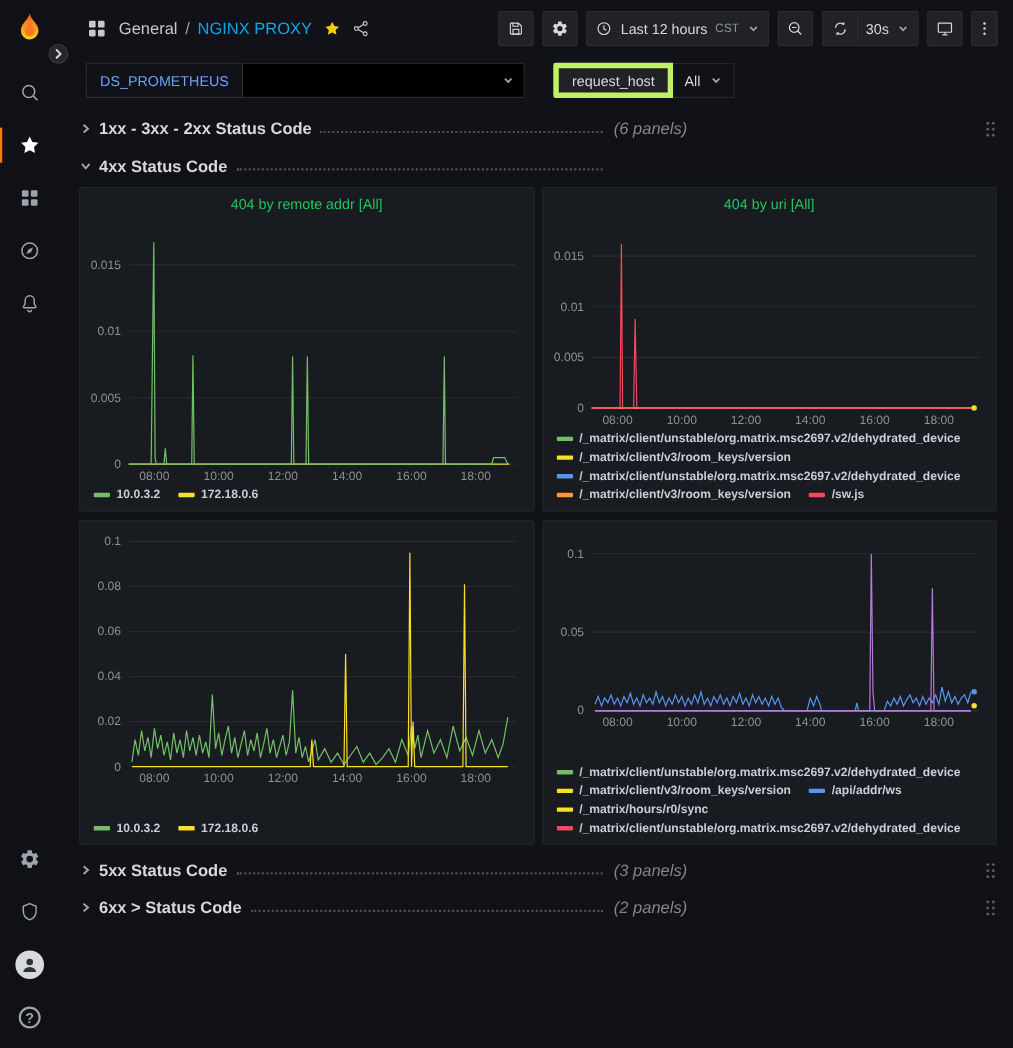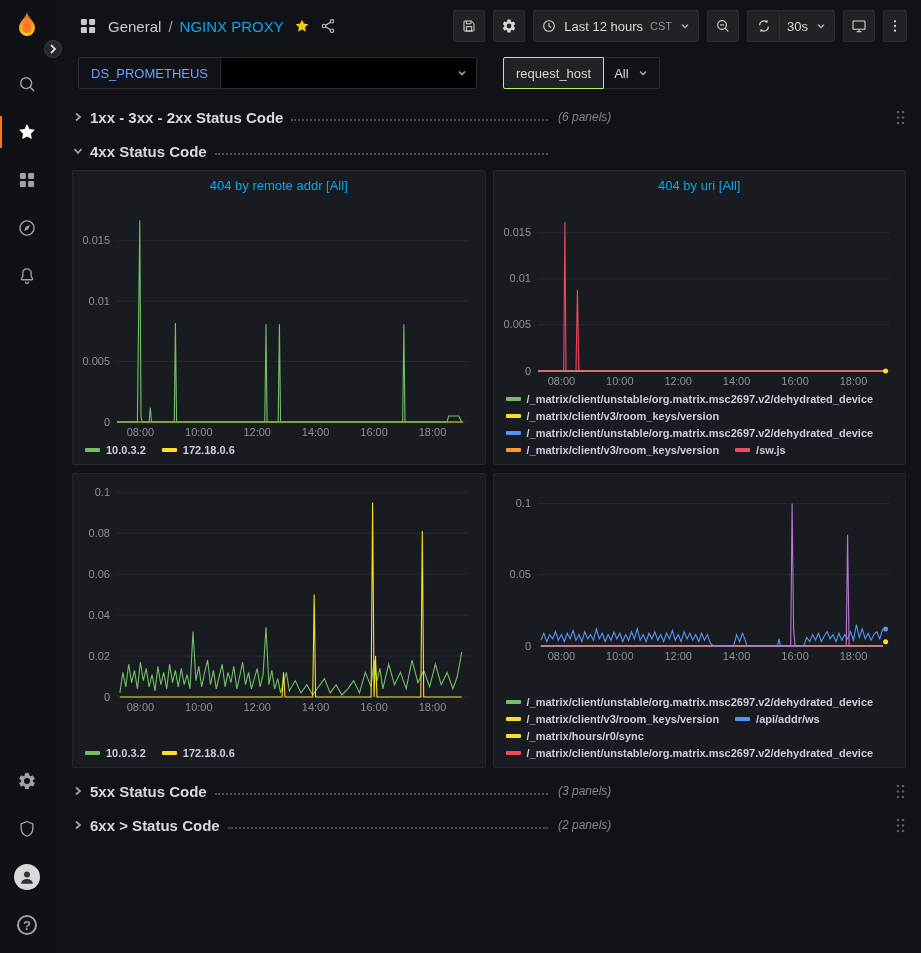--- a/index.html
+++ b/index.html
@@ -87,21 +87,21 @@
   }
   .var-value-black {
     height: 32px; width: 256px; background: #000000; border: 1px solid #2c2e34;
     border-left: none; border-radius: 0 2px 2px 0;
     display: inline-flex; align-items: center; justify-content: flex-end;
     padding: 0 8px; color: #9fa2a8; cursor: pointer;
   }
   .var-label2 {
     height: 32px; display: inline-flex; align-items: center; padding: 0 12px;
     margin-left: 26px;
-    background: #202226; border: 1px solid #bef264; border-radius: 2px 0 0 2px;
+    background: #202226; border: 5px solid #bef264; border-radius: 2px 0 0 2px;
     color: #d8d9da; cursor: pointer; white-space: nowrap;
   }
   .var-value {
     height: 32px; display: inline-flex; align-items: center; gap: 8px; padding: 0 10px;
     background: #111217; border: 1px solid #2c2e34; border-left: none;
     border-radius: 0 2px 2px 0; color: #d8d9da; cursor: pointer;
   }
   .caret { color: #9fa2a8; }
 
   
@@ -111,31 +111,31 @@
     height: 30px; display: flex; align-items: center; position: relative;
     cursor: pointer; margin-bottom: 4px;
   }
   .row-left { display: flex; align-items: center; width: 476px; min-width: 0; }
   .row-chevron { color: #9fa2a8; margin-right: 6px; flex: none; }
   .row-title {
     font-size: 15px; font-weight: 700; color: #d8d9da; white-space: nowrap;
     margin-right: 8px;
   }
   .row-leader { flex: 1; border-bottom: 2px dotted #4c4f56; height: 1px; transform: translateY(3px); }
-  .row-count { font-style: italic; font-size: 12px; color: #82858c; margin-left: 10px; white-space: nowrap; }
+  .row-count { font-style: italic; font-size: 15px; color: #82858c; margin-left: 10px; white-space: nowrap; }
   .row-handle { position: absolute; right: 0; top: 7px; cursor: grab; color: #5a5d63; }
 
   .panel-row { display: flex; gap: 7px; margin: 2px 0 8px 0; }
   .panel {
     flex: 1; height: 295px; background: #181b1f; border: 1px solid #25272c;
     border-radius: 2px; display: flex; flex-direction: column; overflow: hidden; min-width: 0;
   }
   .panel-header {
     height: 28px; flex: none; display: flex; align-items: center; justify-content: center;
-    font-size: 13px; font-weight: 500; color: #0ea5e9; cursor: pointer;
+    font-size: 13px; font-weight: 500; color: #22c55e; cursor: pointer;
   }
   .chart { flex: 1; min-height: 0; }
   .chart svg text { font-family: "Liberation Sans", sans-serif; font-size: 11px; fill: #8e9097; }
   .legend {
     flex: none; max-height: 76px; overflow: hidden;
     display: flex; flex-wrap: wrap; align-content: flex-start;
     column-gap: 16px; row-gap: 1px;
     padding: 2px 8px 6px 12px; font-size: 11px; line-height: 16px; color: #ccccdc; font-weight: bold;
   }
   .legend-item { display: flex; align-items: center; gap: 6px; white-space: nowrap; max-width: 100%; overflow: hidden; cursor: pointer; }

